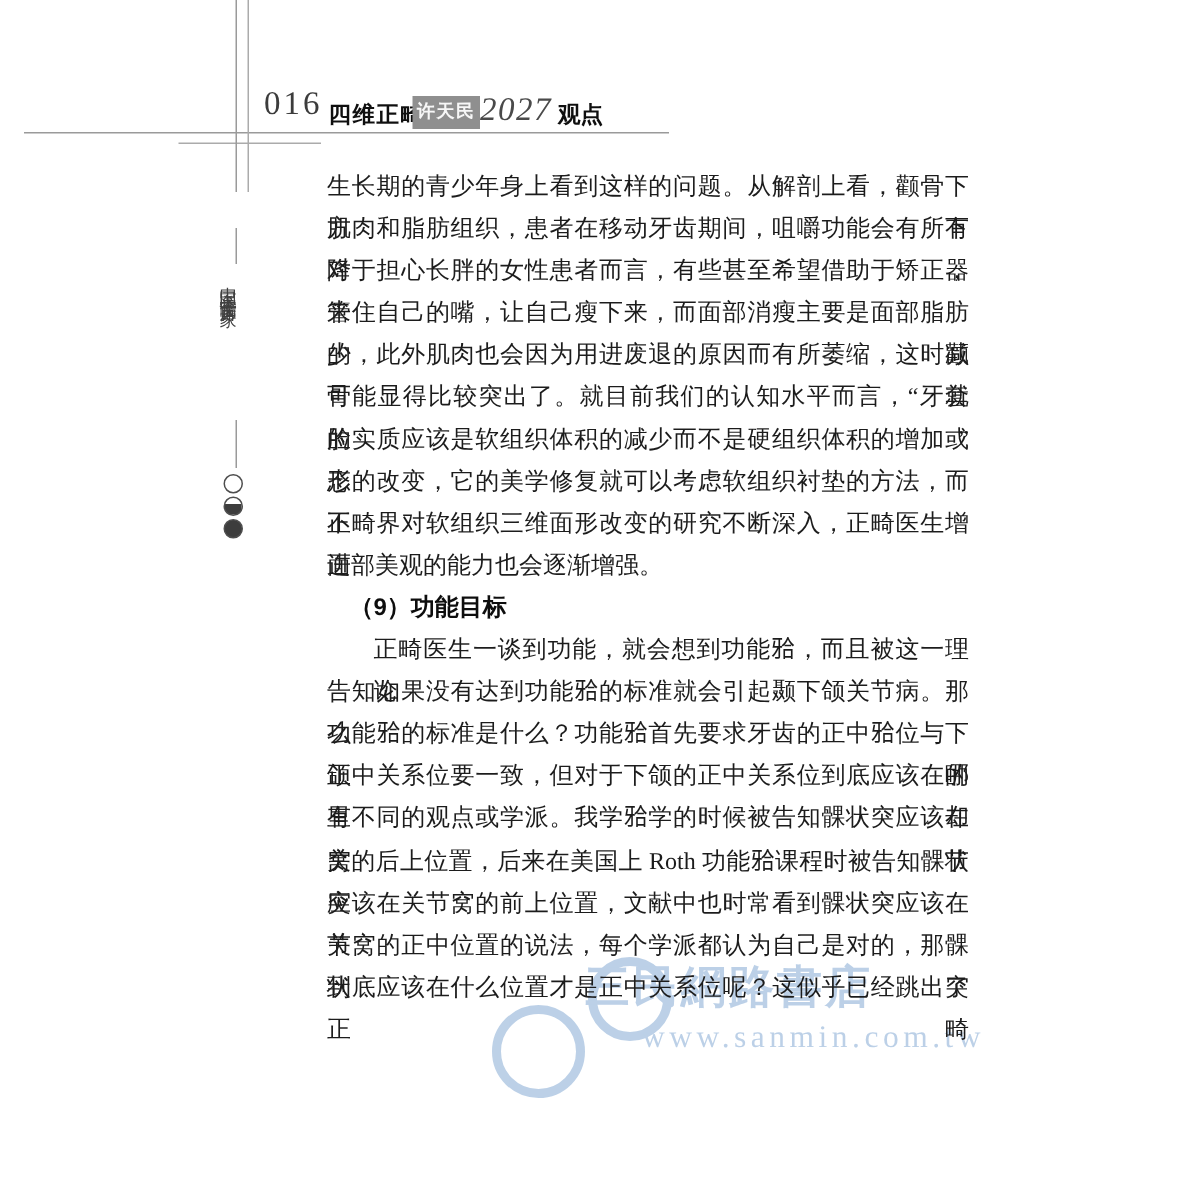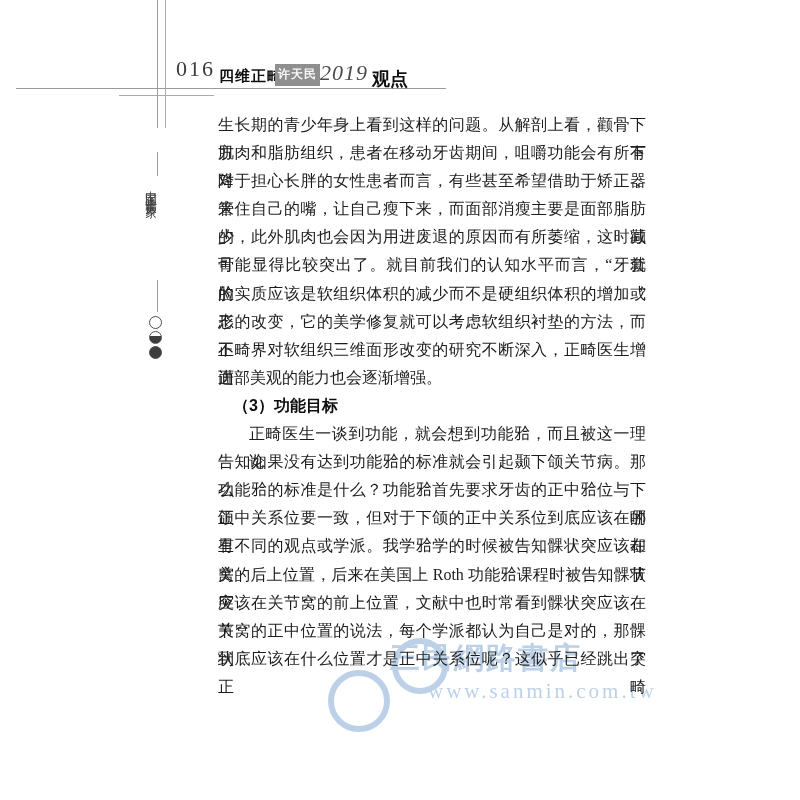--- a/index.html
+++ b/index.html
@@ -34,21 +34,21 @@
     font-size:12px; font-weight:bold; letter-spacing:1px;
     padding:2px 3px 3px 3px;
   }
   .edition-year {
     position:absolute; left:320px; top:60px;
     font-style:italic; font-size:22px; color:#4a4a4a; letter-spacing:1px;
   }
   .edition-suffix {
     position:absolute; left:372px; top:67px;
     font-family:"Liberation Sans","DejaVu Sans",sans-serif;
-    font-size:18px; font-weight:bold; color:#0f0f0f;
+    font-size:15px; font-weight:bold; color:#0f0f0f;
   }
 
   
   .series-title {
     position:absolute; left:145px; top:182px;
     writing-mode:vertical-rl; text-orientation:upright;
     font-family:"Liberation Sans","DejaVu Sans",sans-serif;
     font-size:11.5px; color:#3f3f3f; letter-spacing:2.2px; width:13px;
   }
   .dot { position:absolute; left:149px; width:13px; height:13px; border-radius:50%; border:1.5px solid #4e4e4e; }
@@ -88,21 +88,21 @@
   <div class="rule rule-h1"></div>
   <div class="rule rule-h2"></div>
   <div class="rule vline-a"></div>
   <div class="rule vline-b"></div>
   <div class="rule side-tick-top"></div>
   <div class="rule side-tick-bottom"></div>
 
   <div class="page-number">016</div>
   <div class="book-title">四维正畸学</div>
   <div class="author-badge">许天民</div>
-  <div class="edition-year">2019</div>
+  <div class="edition-year">2027</div>
   <div class="edition-suffix">观点</div>
 
   <div class="series-title">中国医学临床百家</div>
   <span class="dot dot-empty"></span>
   <span class="dot dot-half"></span>
   <span class="dot dot-filled"></span>
 
   <div class="watermark">
     <div class="wm-ring wm-ring-1"></div>
     <div class="wm-ring wm-ring-2"></div>
@@ -114,21 +114,21 @@
     <div class="line">生长期的青少年身上看到这样的问题。从解剖上看，颧骨下方有</div>
     <div class="line">肌肉和脂肪组织，患者在移动牙齿期间，咀嚼功能会有所下降，</div>
     <div class="line">对于担心长胖的女性患者而言，有些甚至希望借助于矫正器来</div>
     <div class="line">管住自己的嘴，让自己瘦下来，而面部消瘦主要是面部脂肪的减</div>
     <div class="line">少，此外肌肉也会因为用进废退的原因而有所萎缩，这时颧骨就</div>
     <div class="line">可能显得比较突出了。就目前我们的认知水平而言，“牙套脸”</div>
     <div class="line">的实质应该是软组织体积的减少而不是硬组织体积的增加或形</div>
     <div class="line">态的改变，它的美学修复就可以考虑软组织衬垫的方法，而不</div>
     <div class="line">正畸界对软组织三维面形改变的研究不断深入，正畸医生增进</div>
     <div class="line no-stretch">面部美观的能力也会逐渐增强。</div>
-    <div class="line heading">（3）功能目标</div>
+    <div class="line heading">（9）功能目标</div>
     <div class="line indent">正畸医生一谈到功能，就会想到功能𬌗，而且被这一理论</div>
     <div class="line">告知如果没有达到功能𬌗的标准就会引起颞下颌关节病。那么</div>
     <div class="line">功能𬌗的标准是什么？功能𬌗首先要求牙齿的正中𬌗位与下颌的</div>
     <div class="line">正中关系位要一致，但对于下颌的正中关系位到底应该在哪里却</div>
     <div class="line">有不同的观点或学派。我学𬌗学的时候被告知髁状突应该在关节</div>
     <div class="line">窝的后上位置，后来在美国上 Roth 功能𬌗课程时被告知髁状突</div>
     <div class="line">应该在关节窝的前上位置，文献中也时常看到髁状突应该在关</div>
     <div class="line">节窝的正中位置的说法，每个学派都认为自己是对的，那髁状突</div>
     <div class="line">到底应该在什么位置才是正中关系位呢？这似乎已经跳出了正畸</div>
   </div>

